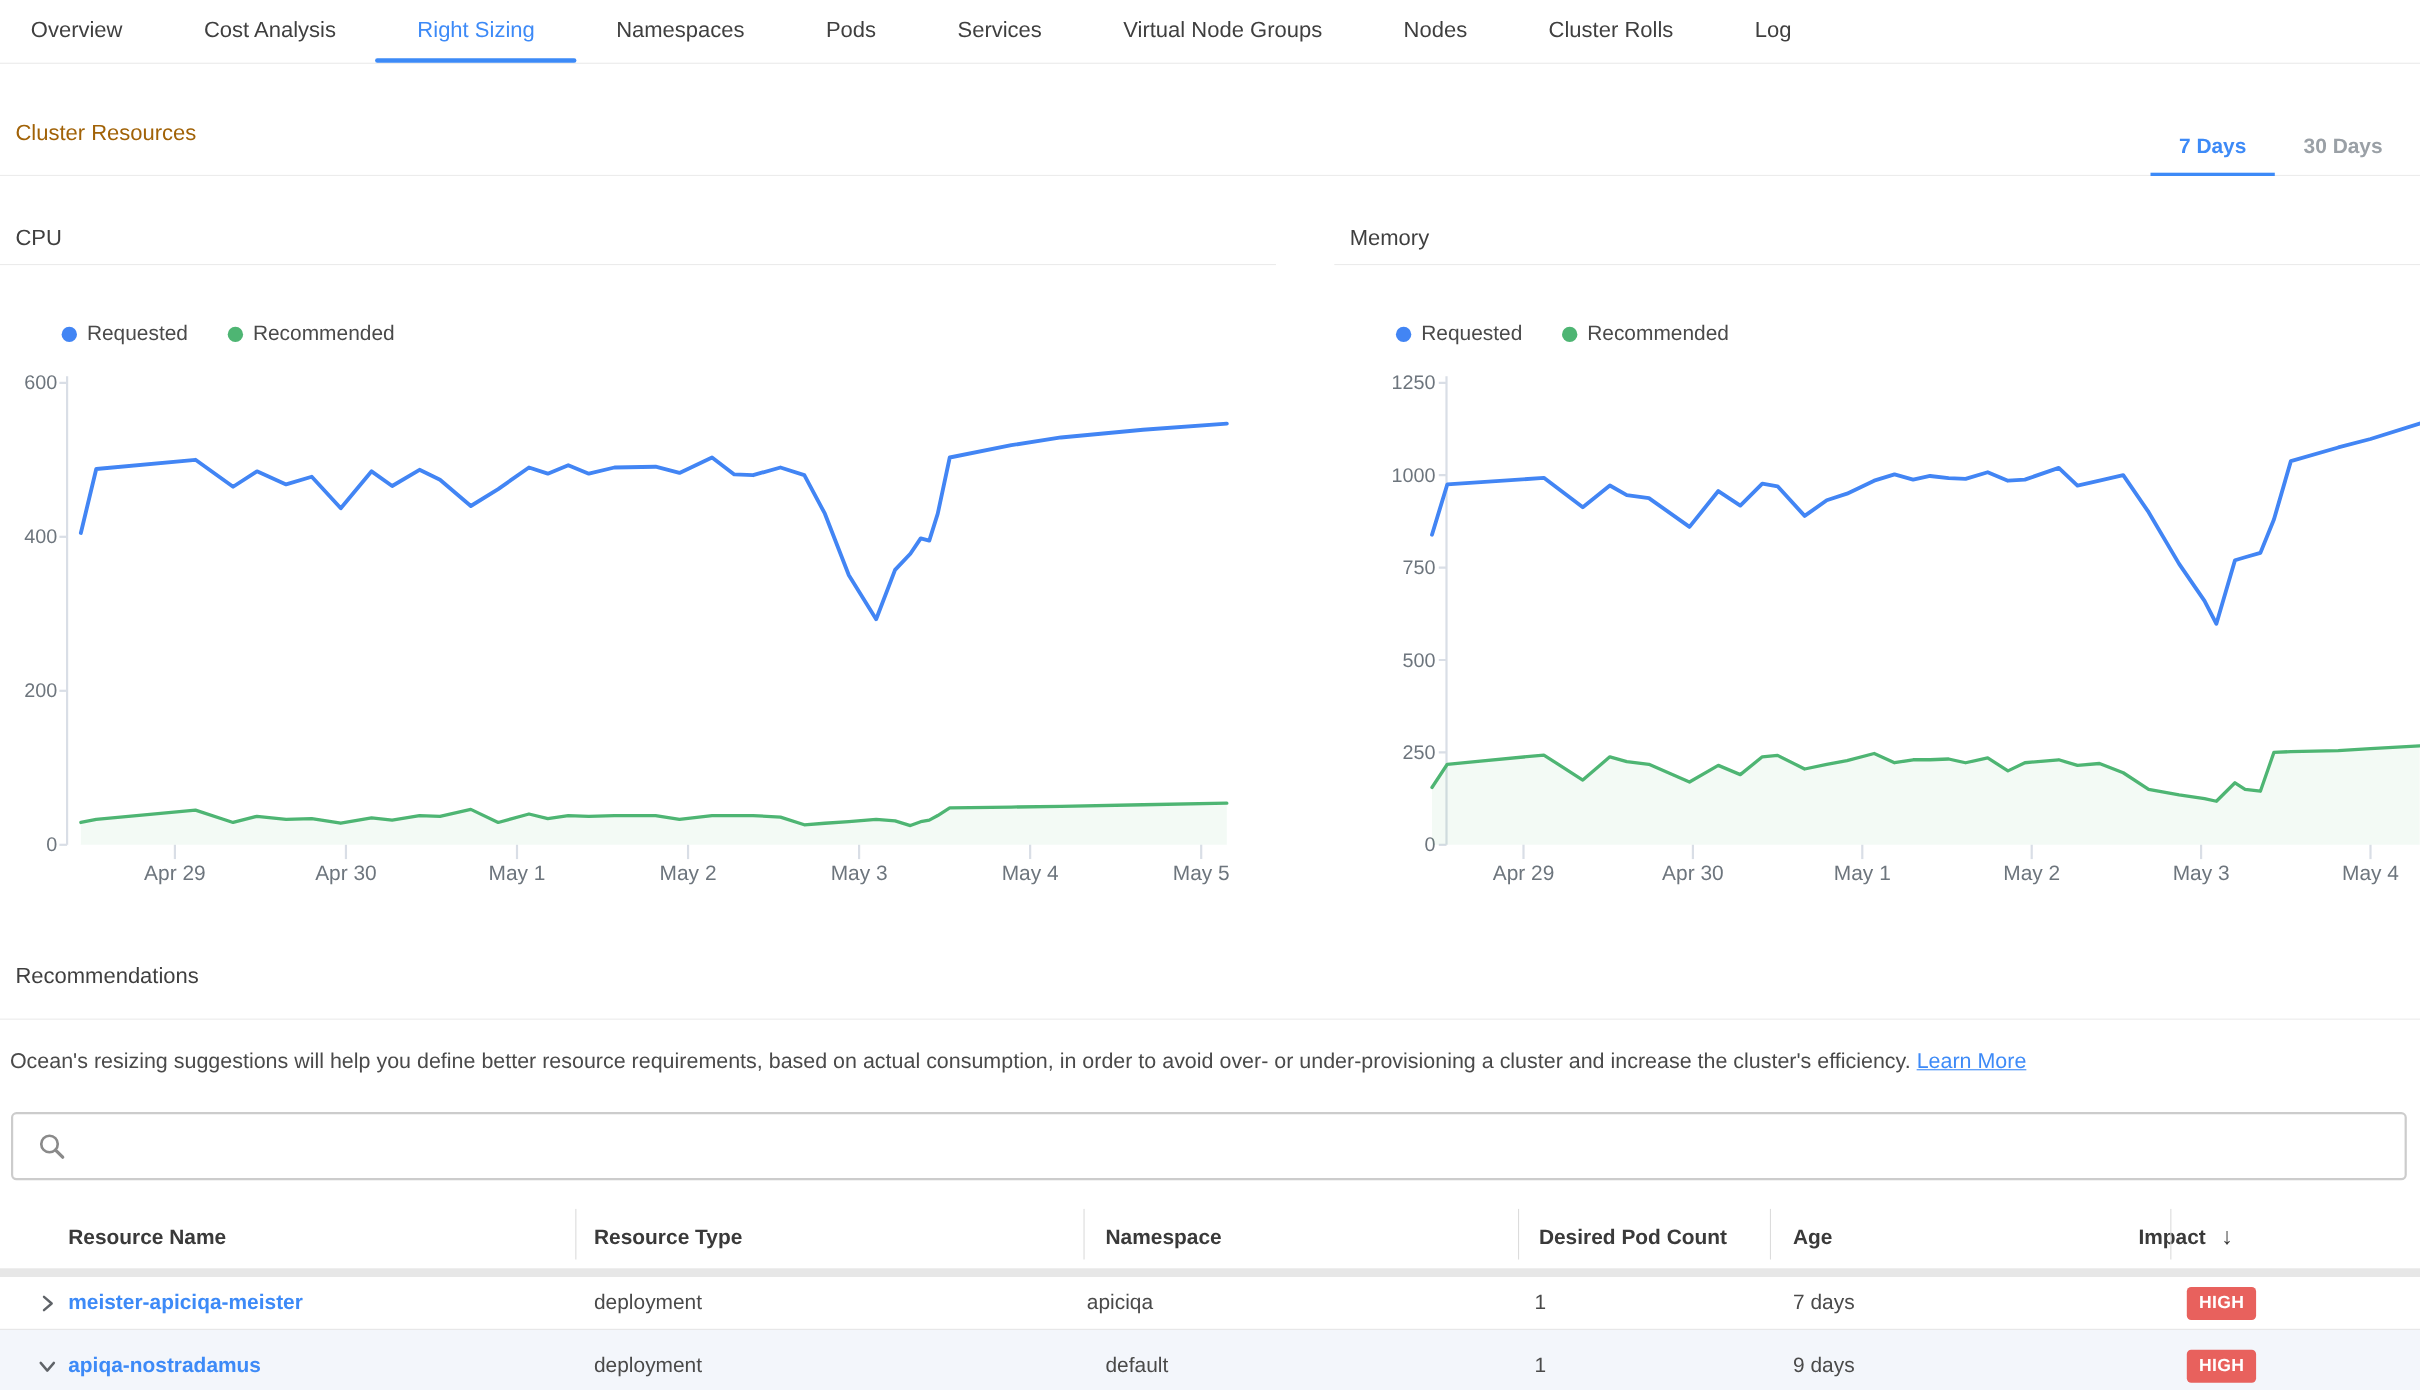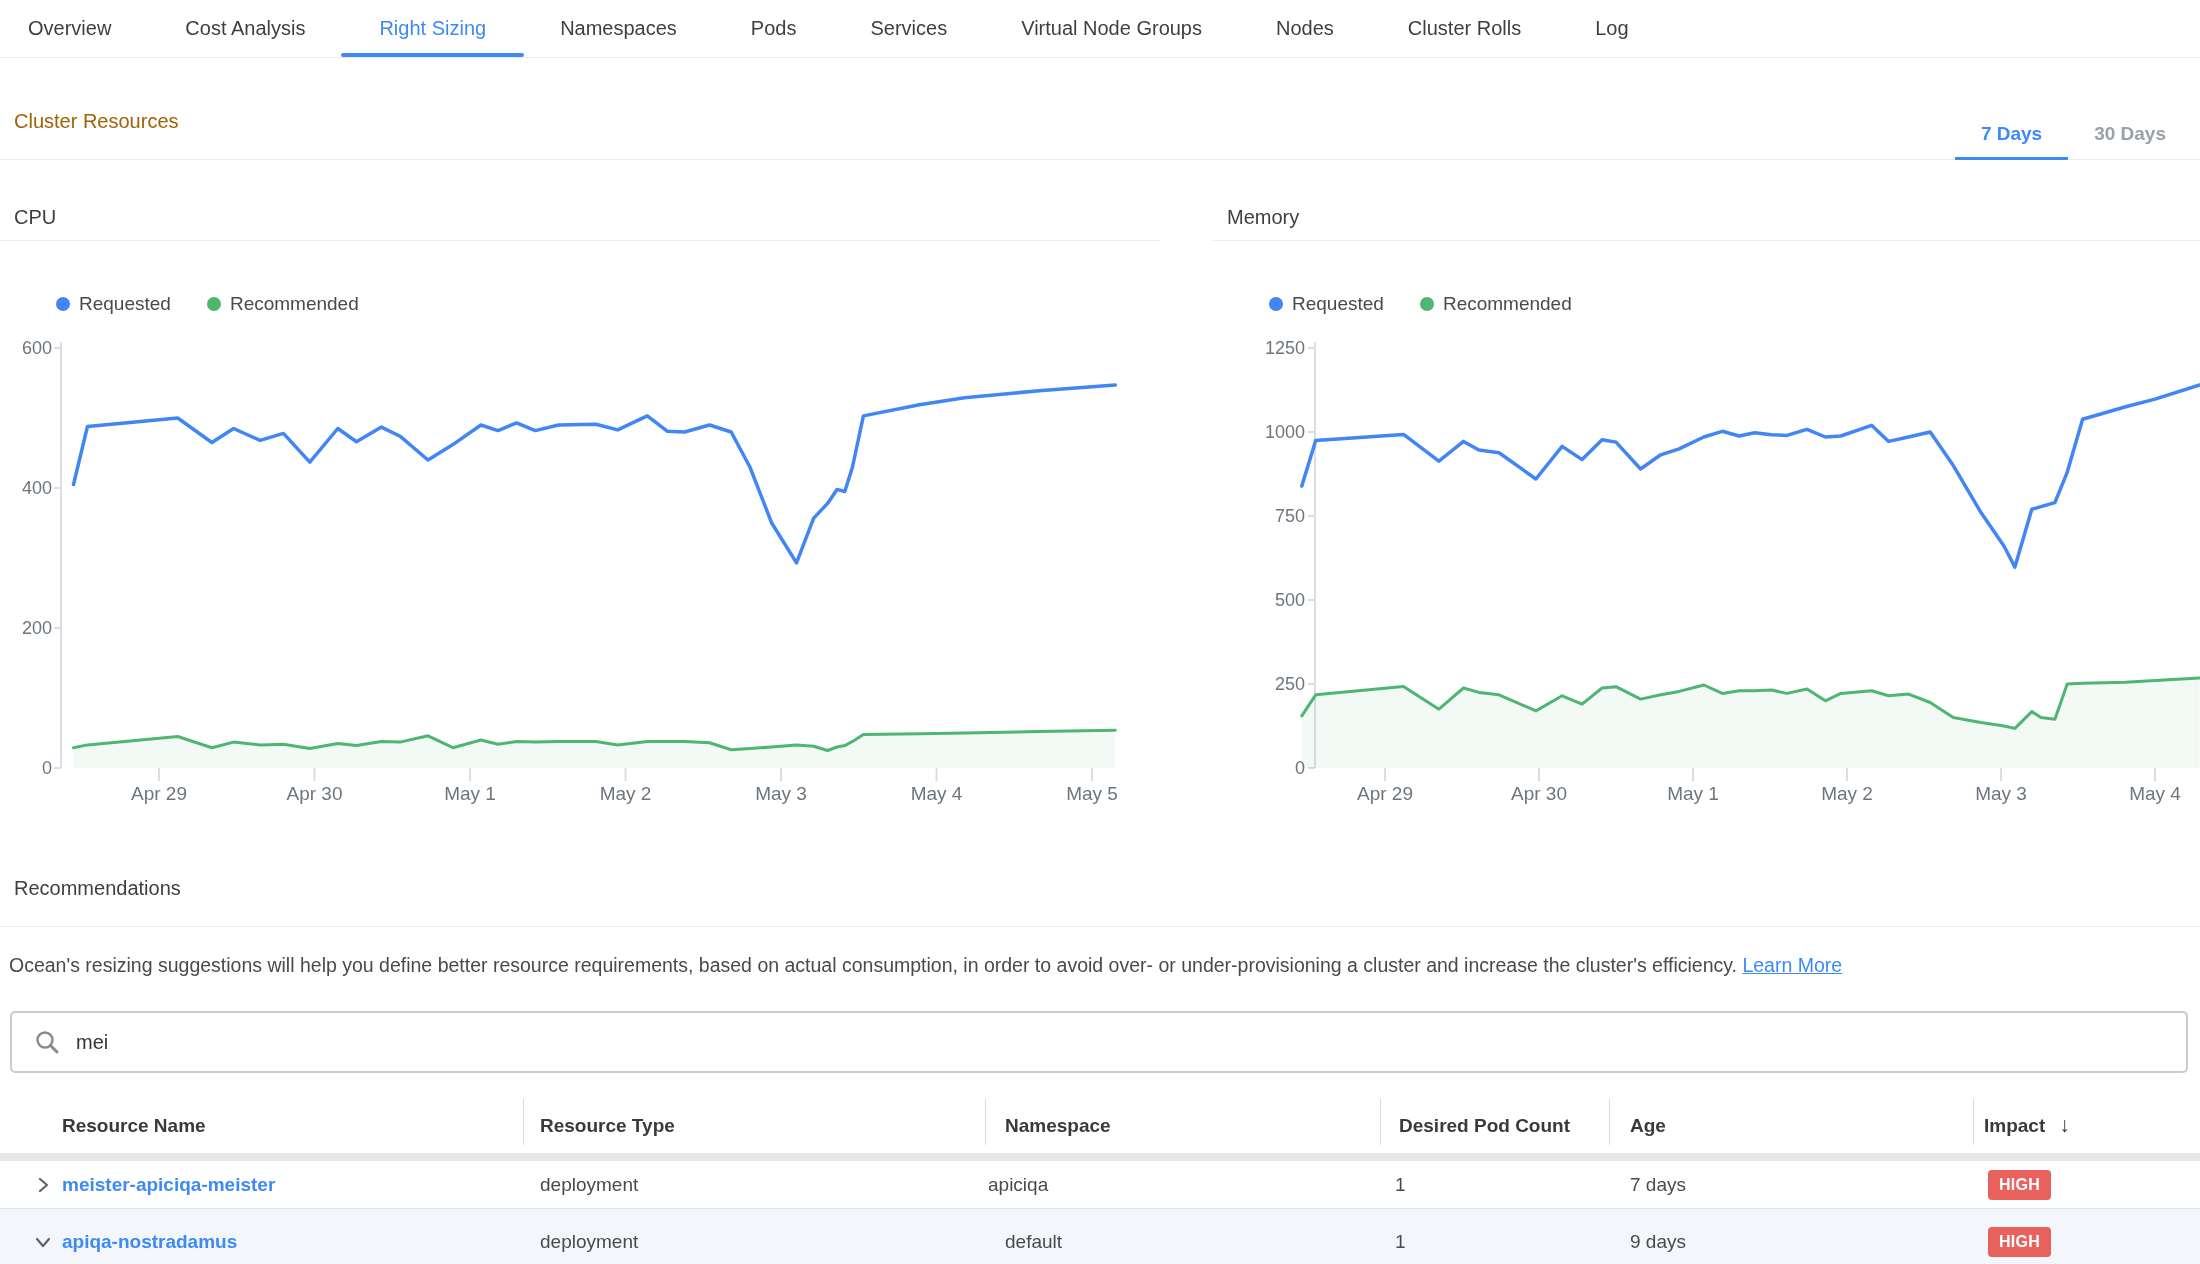--- a/index.html
+++ b/index.html
@@ -208,31 +208,30 @@
 <div class="reco-text">
   <span>Ocean's resizing suggestions will help you define better resource requirements, based on actual consumption, in order to avoid over- or under-provisioning a cluster and increase the cluster's efficiency.</span>
   <a>Learn More</a>
 </div>
 
 <div class="search-box">
   <svg width="26" height="26" viewBox="0 0 26 26">
     <circle cx="11" cy="11" r="7.5" fill="none" stroke="#8a8a8a" stroke-width="2.4"></circle>
     <line x1="16.5" y1="16.5" x2="23" y2="23" stroke="#8a8a8a" stroke-width="3" stroke-linecap="round"></line>
   </svg>
-  <input class="search-input" type="text" value="mei" style="">
 </div>
 
 <div class="table">
   <div class="thead">
     <div class="th" style="left:62px">Resource Name</div>
     <div class="th" style="left:540px">Resource Type</div>
     <div class="th" style="left:1005px">Namespace</div>
     <div class="th" style="left:1399px">Desired Pod Count</div>
     <div class="th" style="left:1630px">Age</div>
-    <div class="th" style="left:1984px">
+    <div class="th" style="left:1944px">
       <span>Impact</span><span class="sort-arrow">↓</span>
     </div>
     <div class="col-divider" style="left:523px"></div>
     <div class="col-divider" style="left:985px"></div>
     <div class="col-divider" style="left:1380px"></div>
     <div class="col-divider" style="left:1609px"></div>
     <div class="col-divider" style="left:1973px"></div>
   </div>
 
   <div class="trow row-0">

